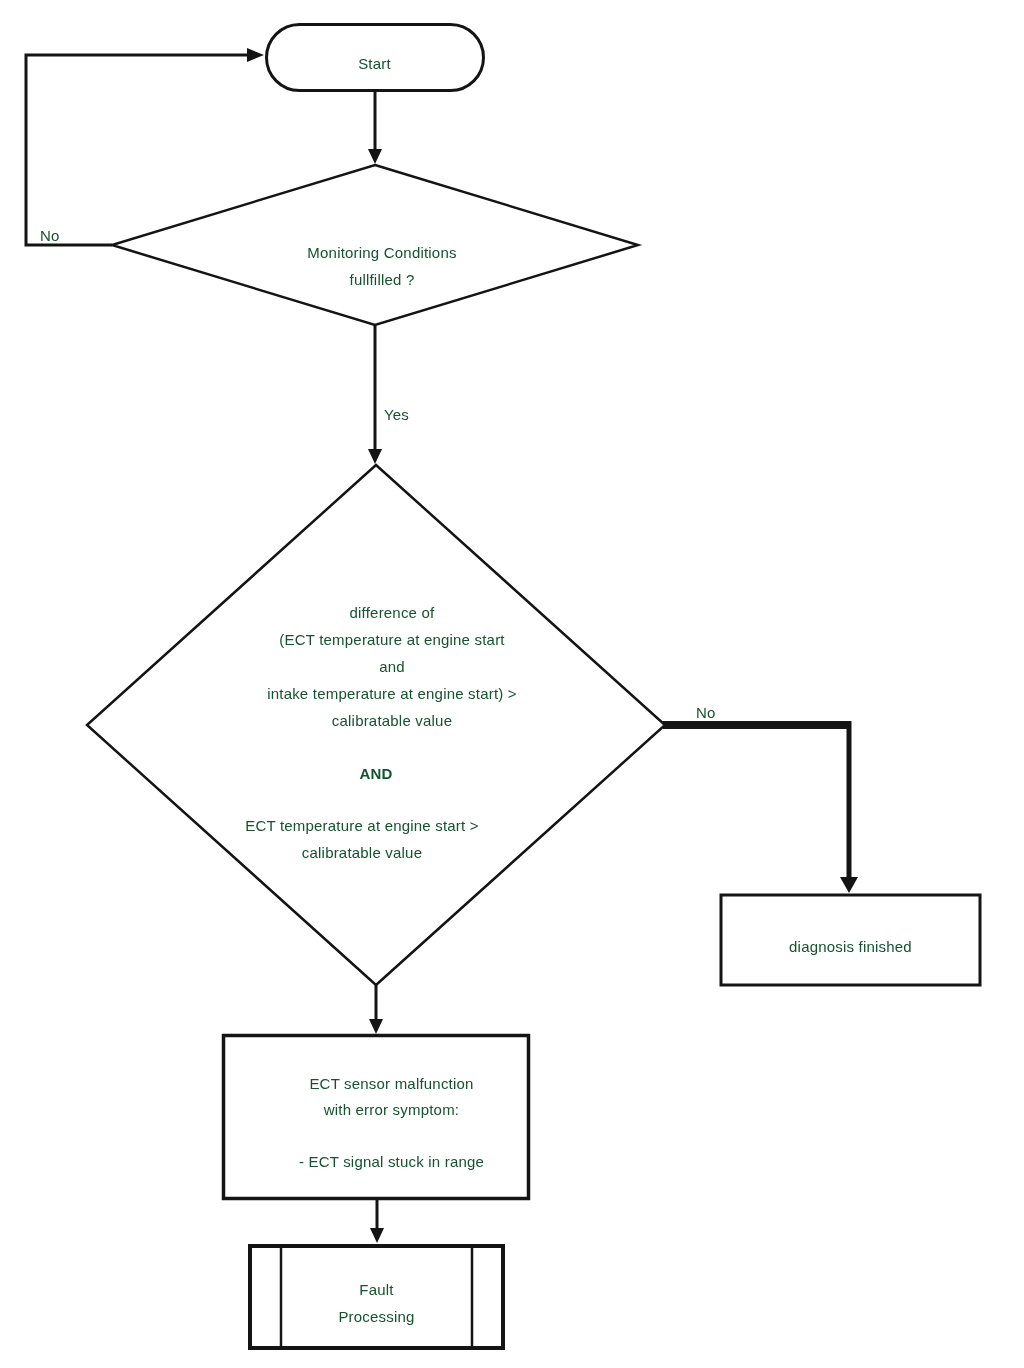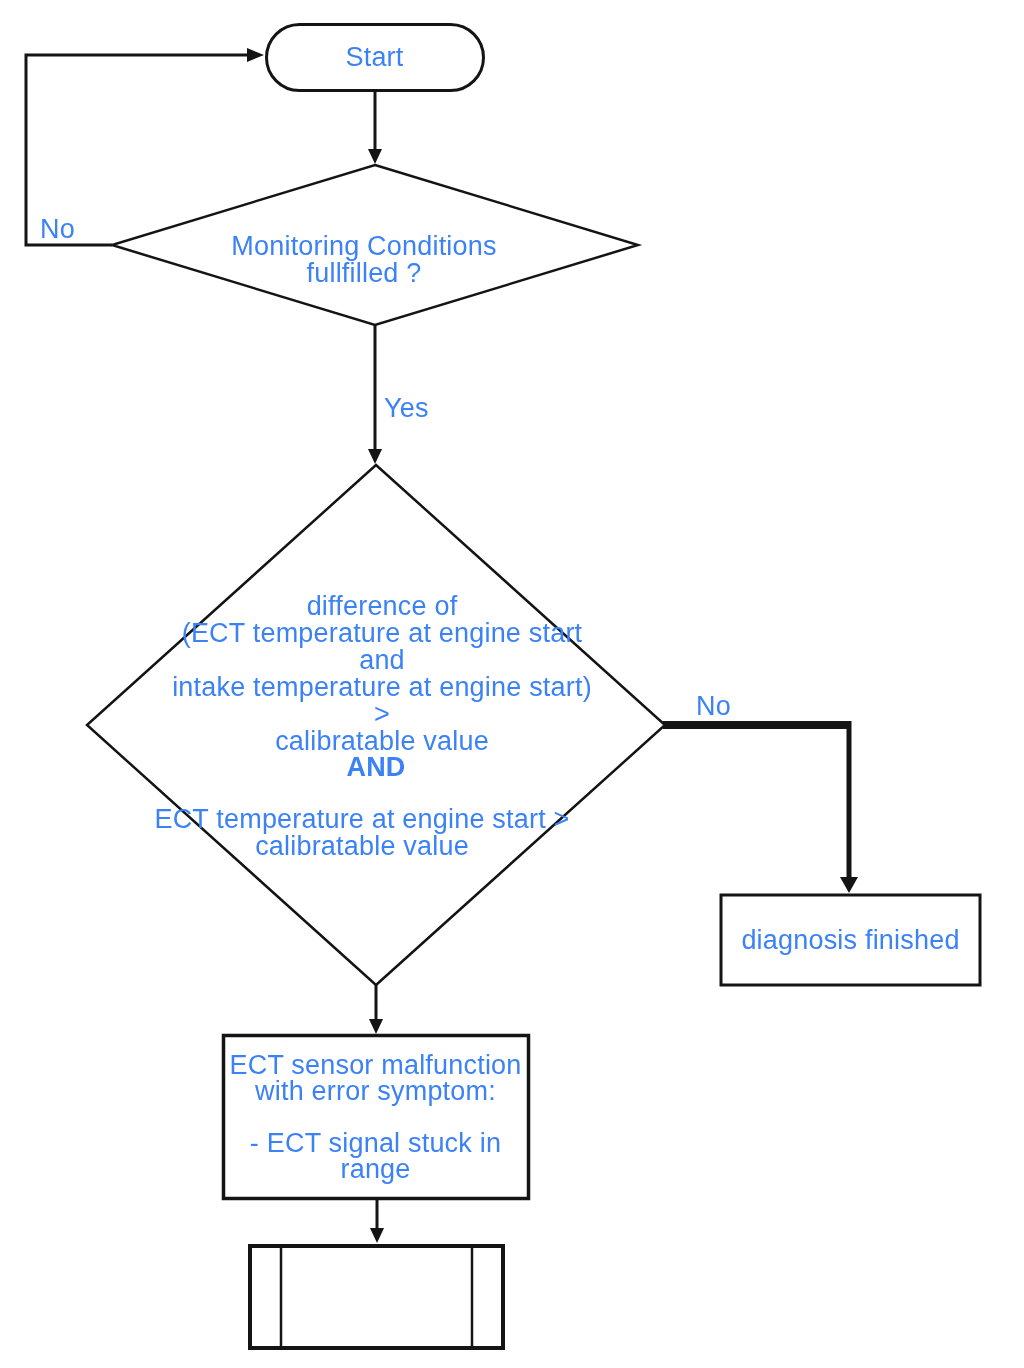--- a/index.html
+++ b/index.html
@@ -13,25 +13,26 @@
     font-family: "Liberation Sans", sans-serif;
     color: #141414;
     overflow: hidden;
   }
   #canvas svg {
     position: absolute;
     left: 0; top: 0;
   }
   .lbl {
     position: absolute;
-    font-size: 27px;
+    font-size: 15px;
     line-height: 27px;
     letter-spacing: 0.2px;
-    color: #3b82f6;
+    color: #14532d;
     white-space: pre-line;
+    margin-top: 6px;
   }
   .center { text-align: center; }
   .flexc {
     display: flex;
     align-items: center;
     justify-content: center;
     text-align: center;
   }
   .bold { font-weight: bold; }
   .lh26 { line-height: 26px; }
@@ -63,41 +64,43 @@
     <polygon points="247,48 247,62 264,55" fill="#141414"></polygon>
     <polygon points="368,149 382,149 375,164" fill="#141414"></polygon>
     <polygon points="368,449 382,449 375,464" fill="#141414"></polygon>
     <polygon points="840,877 858,877 849,893" fill="#141414"></polygon>
     <polygon points="369,1019 383,1019 376,1034" fill="#141414"></polygon>
     <polygon points="370,1228 384,1228 377,1243" fill="#141414"></polygon>
   </svg>
 
   <div class="lbl flexc" style="left:266px; top:24px; width:217px; height:66px;">Start</div>
 
-  <div class="lbl center" style="left:204px; top:233px; width:320px;">Monitoring Conditions
+  <div class="lbl center" style="left:222px; top:233px; width:320px;">Monitoring Conditions
 fullfilled ?</div>
 
-  <div class="lbl center" style="left:172px; top:593px; width:420px;">difference of
+  <div class="lbl center" style="left:182px; top:593px; width:420px;">difference of
 (ECT temperature at engine start
 and
 intake temperature at engine start) &gt;
 calibratable value</div>
 
   <div class="lbl center bold" style="left:166px; top:754px; width:420px;">AND</div>
 
   <div class="lbl center" style="left:152px; top:806px; width:420px;">ECT temperature at engine start &gt;
 calibratable value</div>
 
   <div class="lbl flexc" style="left:721px; top:895px; width:259px; height:90px;text-align:right;">diagnosis finished</div>
 
-  <div class="lbl flexc lh26" style="left:223px; top:1035px; width:305px; height:163px;">ECT sensor malfunction
+  <div class="lbl flexc lh26" style="left:239px; top:1035px; width:305px; height:163px;">ECT sensor malfunction
 with error symptom:
 
 - ECT signal stuck in range</div>
 
+  <div class="lbl flexc" style="left:250px; top:1246px; width:253px; height:102px;">Fault
+Processing</div>
 
   <div class="lbl" style="left:40px; top:216px;">No</div>
 
   <div class="lbl" style="left:384px; top:395px;">Yes</div>
 
   <div class="lbl" style="left:696px; top:693px;">No</div>
 
 </div>
 
 </body></html>

